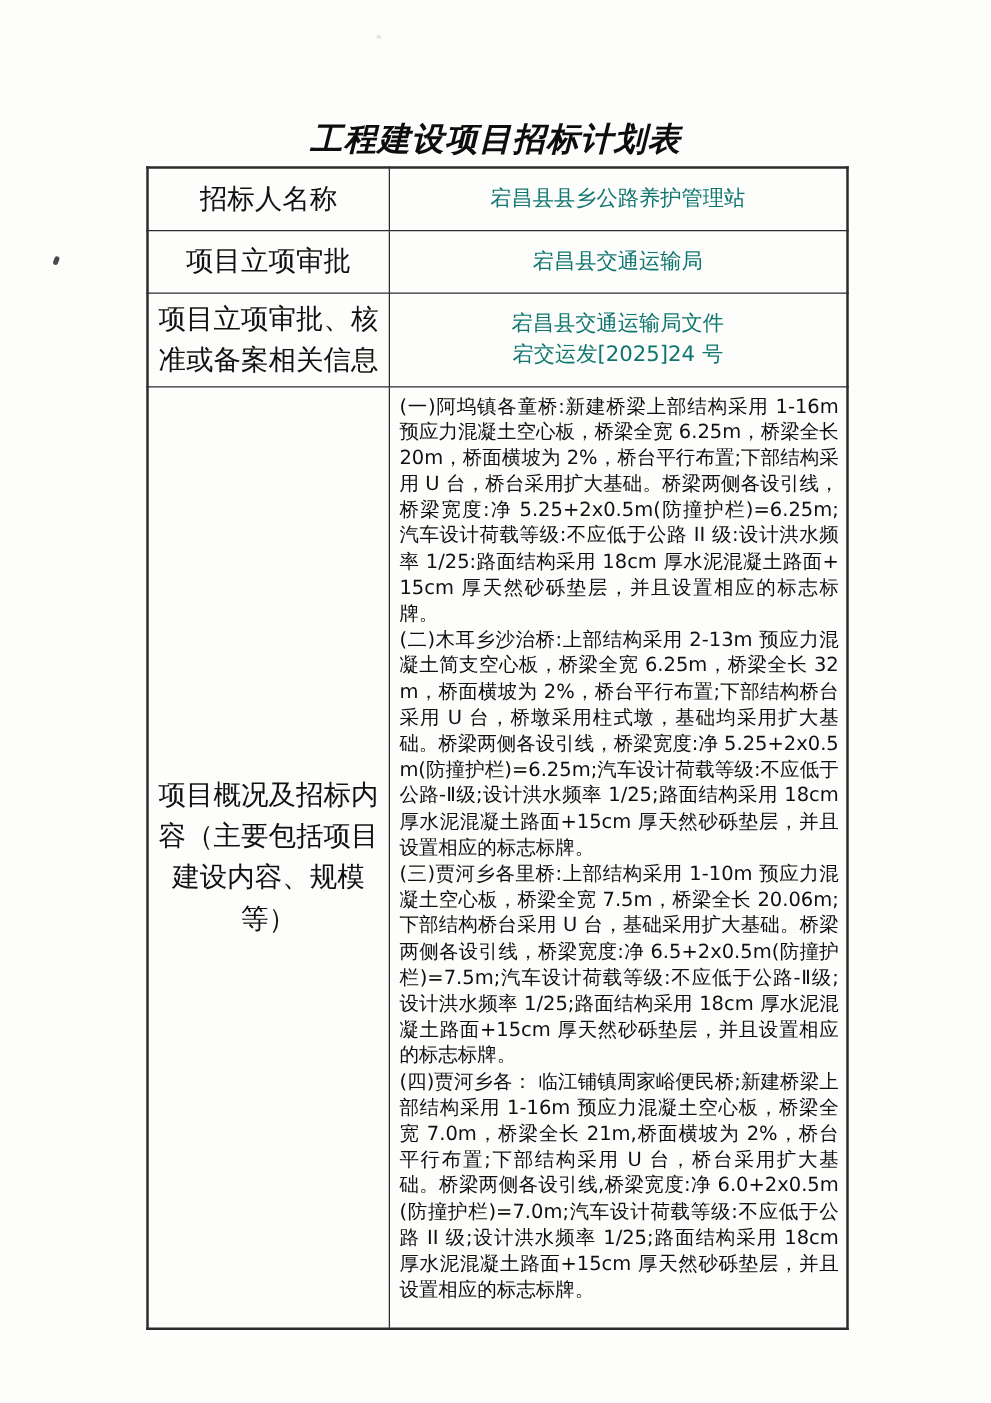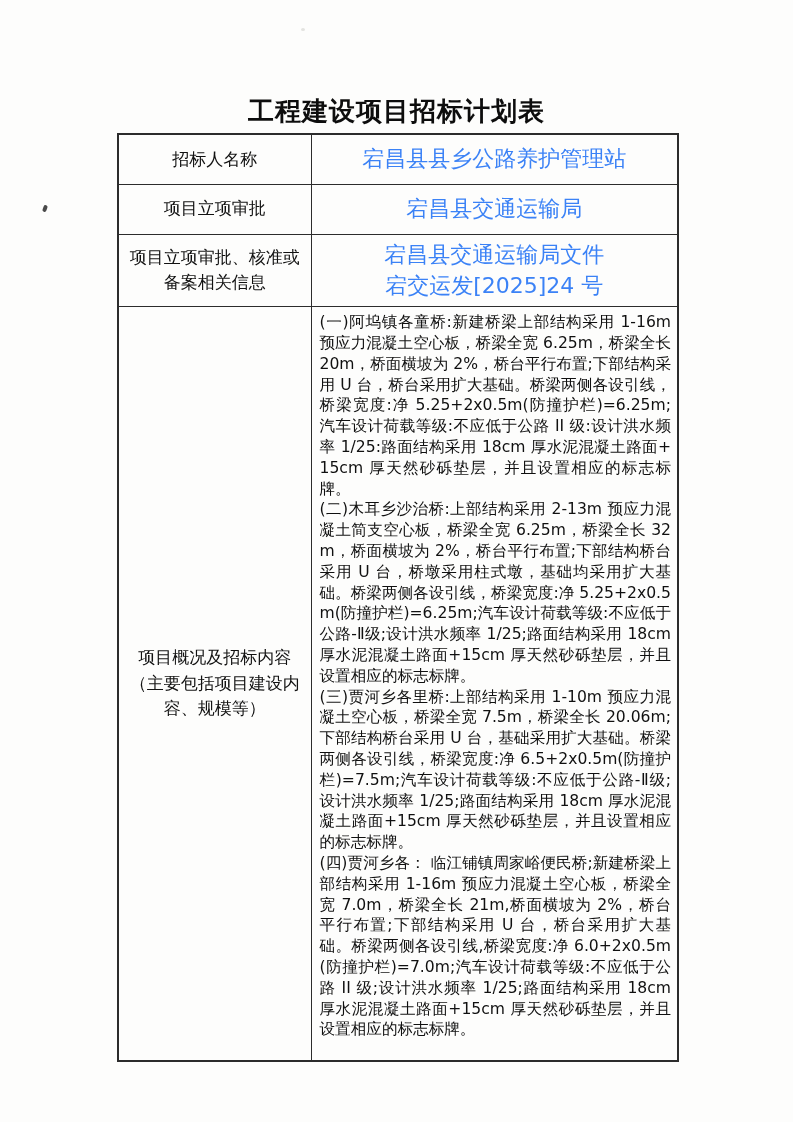--- a/index.html
+++ b/index.html
@@ -16,49 +16,50 @@
     position: absolute;
     top: 94px;
     left: 0;
     width: 100%;
     margin: 0;
     text-align: center;
     font-size: 26px;
     font-weight: bold;
     letter-spacing: 1px;
     color: #0d0d0d;
+    font-style: italic;
   }
   table.doc-table {
     position: absolute;
     left: 117px;
     top: 133px;
     width: 560px;
     border-collapse: collapse;
     table-layout: fixed;
     border: 2px solid #2c2c2c;
   }
   table.doc-table td {
     border: 1.5px solid #2c2c2c;
     vertical-align: middle;
   }
   col.c-label { width: 193px; }
   col.c-value { width: 367px; }
   .label-cell {
     text-align: center;
-    font-size: 17px;
+    font-size: 22px;
     line-height: 1.5;
     padding: 4px 7px;
     color: #111;
   }
   .value-cell {
     text-align: center;
-    font-size: 22px;
+    font-size: 17px;
     line-height: 1.45;
     padding: 4px 6px;
-    color: #3b82f6;
+    color: #0f766e;
   }
   .content-cell {
     vertical-align: top;
     padding: 5px 6px 20px 8px;
   }
   .content-cell p {
     margin: 0;
     font-size: 15.6px;
     line-height: 20.8px;
     text-align: justify;

